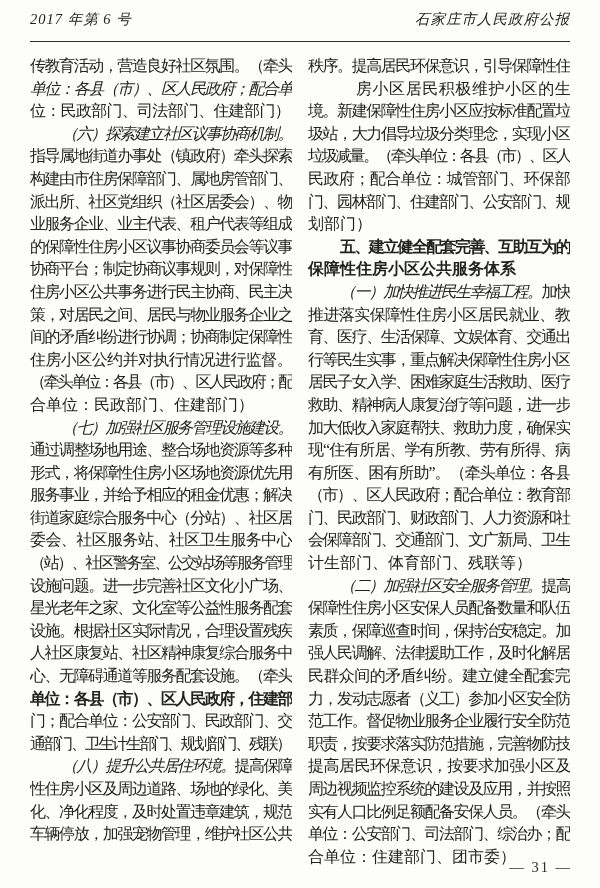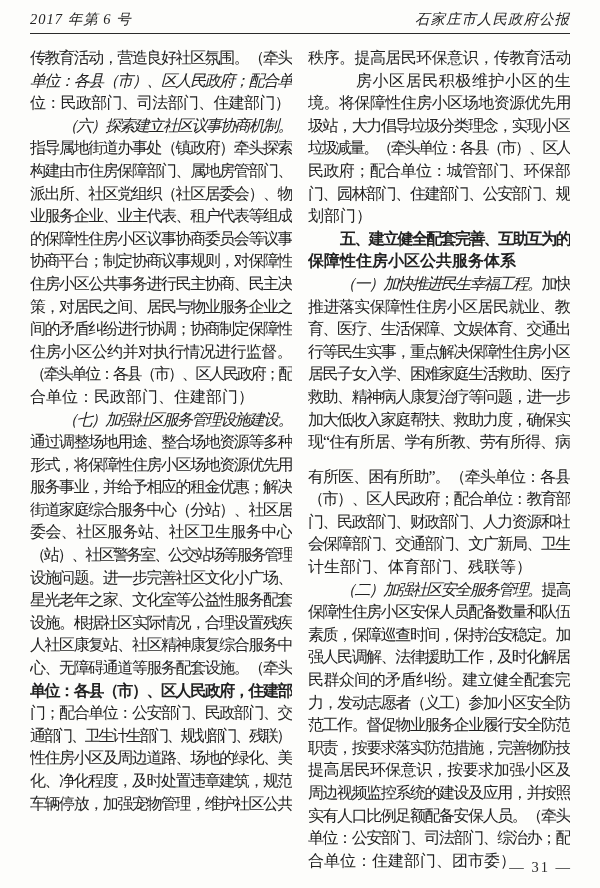--- a/index.html
+++ b/index.html
@@ -11,21 +11,21 @@
     color:#222;
     font-family:"Liberation Serif","DejaVu Serif",serif;
     box-sizing:border-box;
     padding:10px 30px 0 30px;
     overflow:hidden;
   }
   .hdr{
     display:flex;
     justify-content:space-between;
     align-items:flex-end;
-    padding-bottom:4px;
+    padding-bottom:12px;
     border-bottom:1.6px solid #2b2b2b;
     font-size:14.5px;
     font-style:italic;
     letter-spacing:1px;
   }
   .body{
     display:flex;
     gap:16px;
     margin-top:13px;
   }
@@ -94,44 +94,45 @@
         <div class="line fill" style="letter-spacing: -0.705882px; white-space: normal;"><span class="song">委会、社区服务站、社区卫生服务中心</span></div>
         <div class="line fill" style="letter-spacing: -2.31579px; white-space: normal;"><span class="song">（站）、社区警务室、公交站场等服务管理</span></div>
         <div class="line fill" style="letter-spacing: -1.55556px; white-space: normal;"><span class="song">设施问题。进一步完善社区文化小广场、</span></div>
         <div class="line fill" style="letter-spacing: -1.55556px; white-space: normal;"><span class="song">星光老年之家、文化室等公益性服务配套</span></div>
         <div class="line fill" style="letter-spacing: -1.55556px; white-space: normal;"><span class="song">设施。根据社区实际情况，合理设置残疾</span></div>
         <div class="line fill" style="letter-spacing: -1.55556px; white-space: normal;"><span class="song">人社区康复站、社区精神康复综合服务中</span></div>
         <div class="line fill" style="letter-spacing: -1.55556px; white-space: normal;"><span class="song">心、无障碍通道等服务配套设施。（牵头</span></div>
         <div class="line fill" style="letter-spacing: -1.55556px; white-space: normal; font-weight: bold;"><span class="song">单位：各县（市）、区人民政府，住建部</span></div>
         <div class="line fill" style="letter-spacing: -1.55556px; white-space: normal;"><span class="song">门；配合单位：公安部门、民政部门、交</span></div>
         <div class="line" style="letter-spacing: -2.31579px; white-space: normal;"><span class="song">通部门、卫生计生部门、规划部门、残联）</span></div>
+        <div class="line fill ind" style="letter-spacing: -1.75px; white-space: normal;"><span class="kai">（八）提升公共居住环境。</span><span class="song">提高保障</span></div>
         <div class="line fill" style="letter-spacing: -1.55556px; white-space: normal;"><span class="song">性住房小区及周边道路、场地的绿化、美</span></div>
         <div class="line fill" style="letter-spacing: -1.55556px; white-space: normal;"><span class="song">化、净化程度，及时处置违章建筑，规范</span></div>
         <div class="line fill" style="letter-spacing: -1.55556px; white-space: normal;"><span class="song">车辆停放，加强宠物管理，维护社区公共</span></div>
       </div>
     <div class="col">
-        <div class="line fill" style="letter-spacing: -1.55556px; white-space: normal;"><span class="song">秩序。提高居民环保意识，传教育活动</span></div>
+        <div class="line fill" style="letter-spacing: -1.55556px; white-space: normal;"><span class="song">秩序。提高居民环保意识，引导保障性住</span></div>
         <div class="line fill" style="letter-spacing: -0.705882px; white-space: normal; margin-left: 48px;"><span class="song">房小区居民积极维护小区的生活居住环</span></div>
-        <div class="line fill" style="letter-spacing: -1.55556px; white-space: normal;"><span class="song">境。将保障性住房小区场地资源优先用</span></div>
+        <div class="line fill" style="letter-spacing: -1.55556px; white-space: normal;"><span class="song">境。新建保障性住房小区应按标准配置垃</span></div>
         <div class="line fill" style="letter-spacing: -1.55556px; white-space: normal;"><span class="song">圾站，大力倡导垃圾分类理念，实现小区</span></div>
         <div class="line fill" style="letter-spacing: -2.31579px; white-space: normal;"><span class="song">垃圾减量。（牵头单位：各县（市）、区人</span></div>
         <div class="line fill" style="letter-spacing: -0.705882px; white-space: normal;"><span class="song">民政府；配合单位：城管部门、环保部</span></div>
         <div class="line fill" style="letter-spacing: -1.55556px; white-space: normal;"><span class="song">门、园林部门、住建部门、公安部门、规</span></div>
         <div class="line" style="white-space: normal;"><span class="song">划部门）</span></div>
         <div class="line fill ind" style="letter-spacing: -1.75px; white-space: normal;"><span class="hei">五、建立健全配套完善、互助互为的</span></div>
         <div class="line" style="white-space: normal;"><span class="hei">保障性住房小区公共服务体系</span></div>
         <div class="line fill ind" style="letter-spacing: -1.75px; white-space: normal;"><span class="kai">（一）加快推进民生幸福工程。</span><span class="song">加快</span></div>
         <div class="line fill" style="letter-spacing: -0.705882px; white-space: normal;"><span class="song">推进落实保障性住房小区居民就业、教</span></div>
         <div class="line fill" style="letter-spacing: -1.55556px; white-space: normal;"><span class="song">育、医疗、生活保障、文娱体育、交通出</span></div>
         <div class="line fill" style="letter-spacing: -1.55556px; white-space: normal;"><span class="song">行等民生实事，重点解决保障性住房小区</span></div>
         <div class="line fill" style="letter-spacing: -1.55556px; white-space: normal;"><span class="song">居民子女入学、困难家庭生活救助、医疗</span></div>
         <div class="line fill" style="letter-spacing: -1.55556px; white-space: normal;"><span class="song">救助、精神病人康复治疗等问题，进一步</span></div>
         <div class="line fill" style="letter-spacing: -1.55556px; white-space: normal;"><span class="song">加大低收入家庭帮扶、救助力度，确保实</span></div>
         <div class="line fill" style="letter-spacing: -1.05556px; white-space: normal;"><span class="song">现“住有所居、学有所教、劳有所得、病</span></div>
-        <div class="line fill" style="letter-spacing: -1.05556px; white-space: normal; margin-top: 12px;"><span class="song">有所医、困有所助”。（牵头单位：各县</span></div>
+        <div class="line fill" style="letter-spacing: -1.05556px; white-space: normal;"><span class="song">有所医、困有所助”。（牵头单位：各县</span></div>
         <div class="line fill" style="letter-spacing: -1.55556px; white-space: normal;"><span class="song">（市）、区人民政府；配合单位：教育部</span></div>
         <div class="line fill" style="letter-spacing: -1.55556px; white-space: normal;"><span class="song">门、民政部门、财政部门、人力资源和社</span></div>
         <div class="line fill" style="letter-spacing: -1.55556px; white-space: normal;"><span class="song">会保障部门、交通部门、文广新局、卫生</span></div>
         <div class="line" style="white-space: normal;"><span class="song">计生部门、体育部门、残联等）</span></div>
         <div class="line fill ind" style="letter-spacing: -1.75px; white-space: normal;"><span class="kai">（二）加强社区安全服务管理。</span><span class="song">提高</span></div>
         <div class="line fill" style="letter-spacing: -1.55556px; white-space: normal;"><span class="song">保障性住房小区安保人员配备数量和队伍</span></div>
         <div class="line fill" style="letter-spacing: -1.55556px; white-space: normal;"><span class="song">素质，保障巡查时间，保持治安稳定。加</span></div>
         <div class="line fill" style="letter-spacing: -1.55556px; white-space: normal;"><span class="song">强人民调解、法律援助工作，及时化解居</span></div>
         <div class="line fill" style="letter-spacing: -0.705882px; white-space: normal;"><span class="song">民群众间的矛盾纠纷。建立健全配套完善</span></div>
         <div class="line fill" style="letter-spacing: -1.55556px; white-space: normal;"><span class="song">力，发动志愿者（义工）参加小区安全防</span></div>

